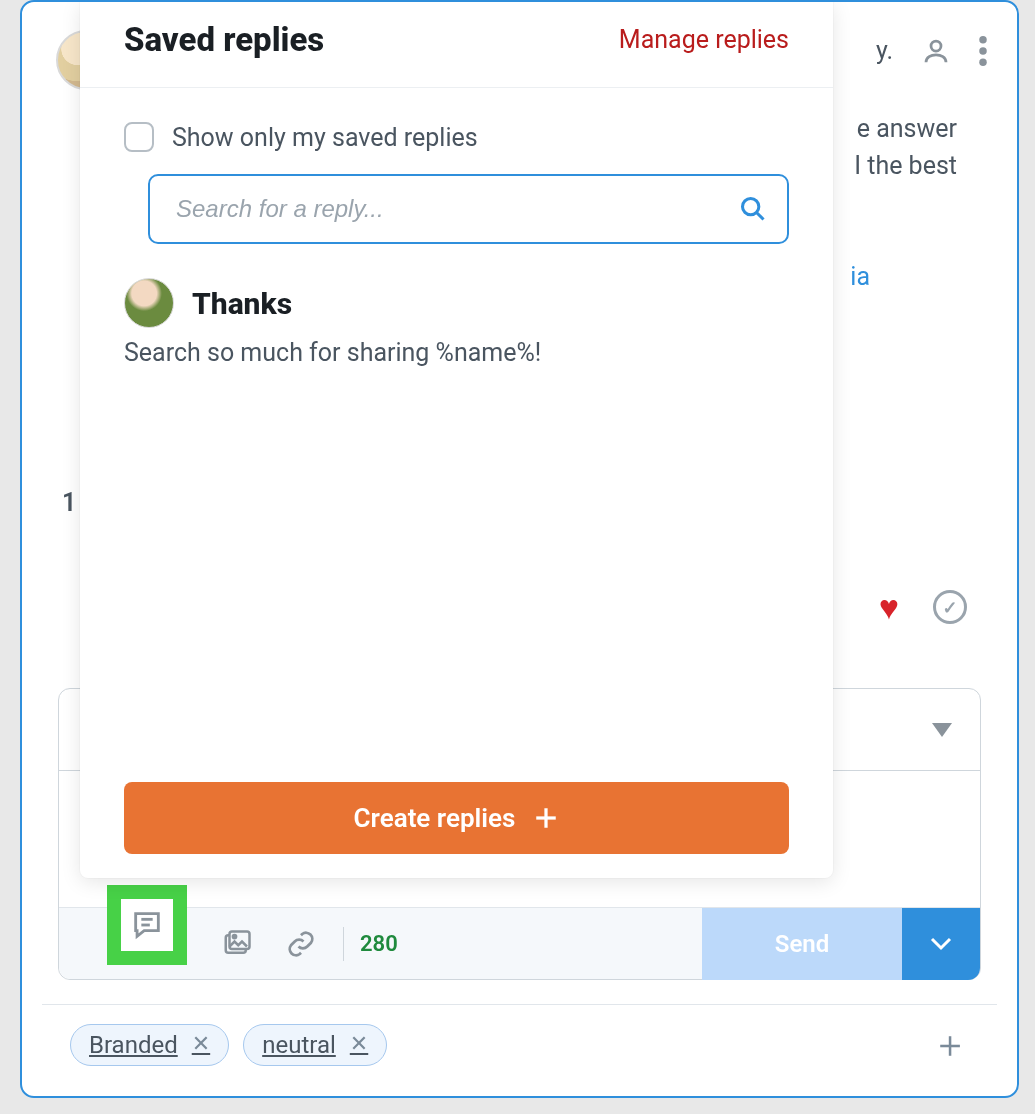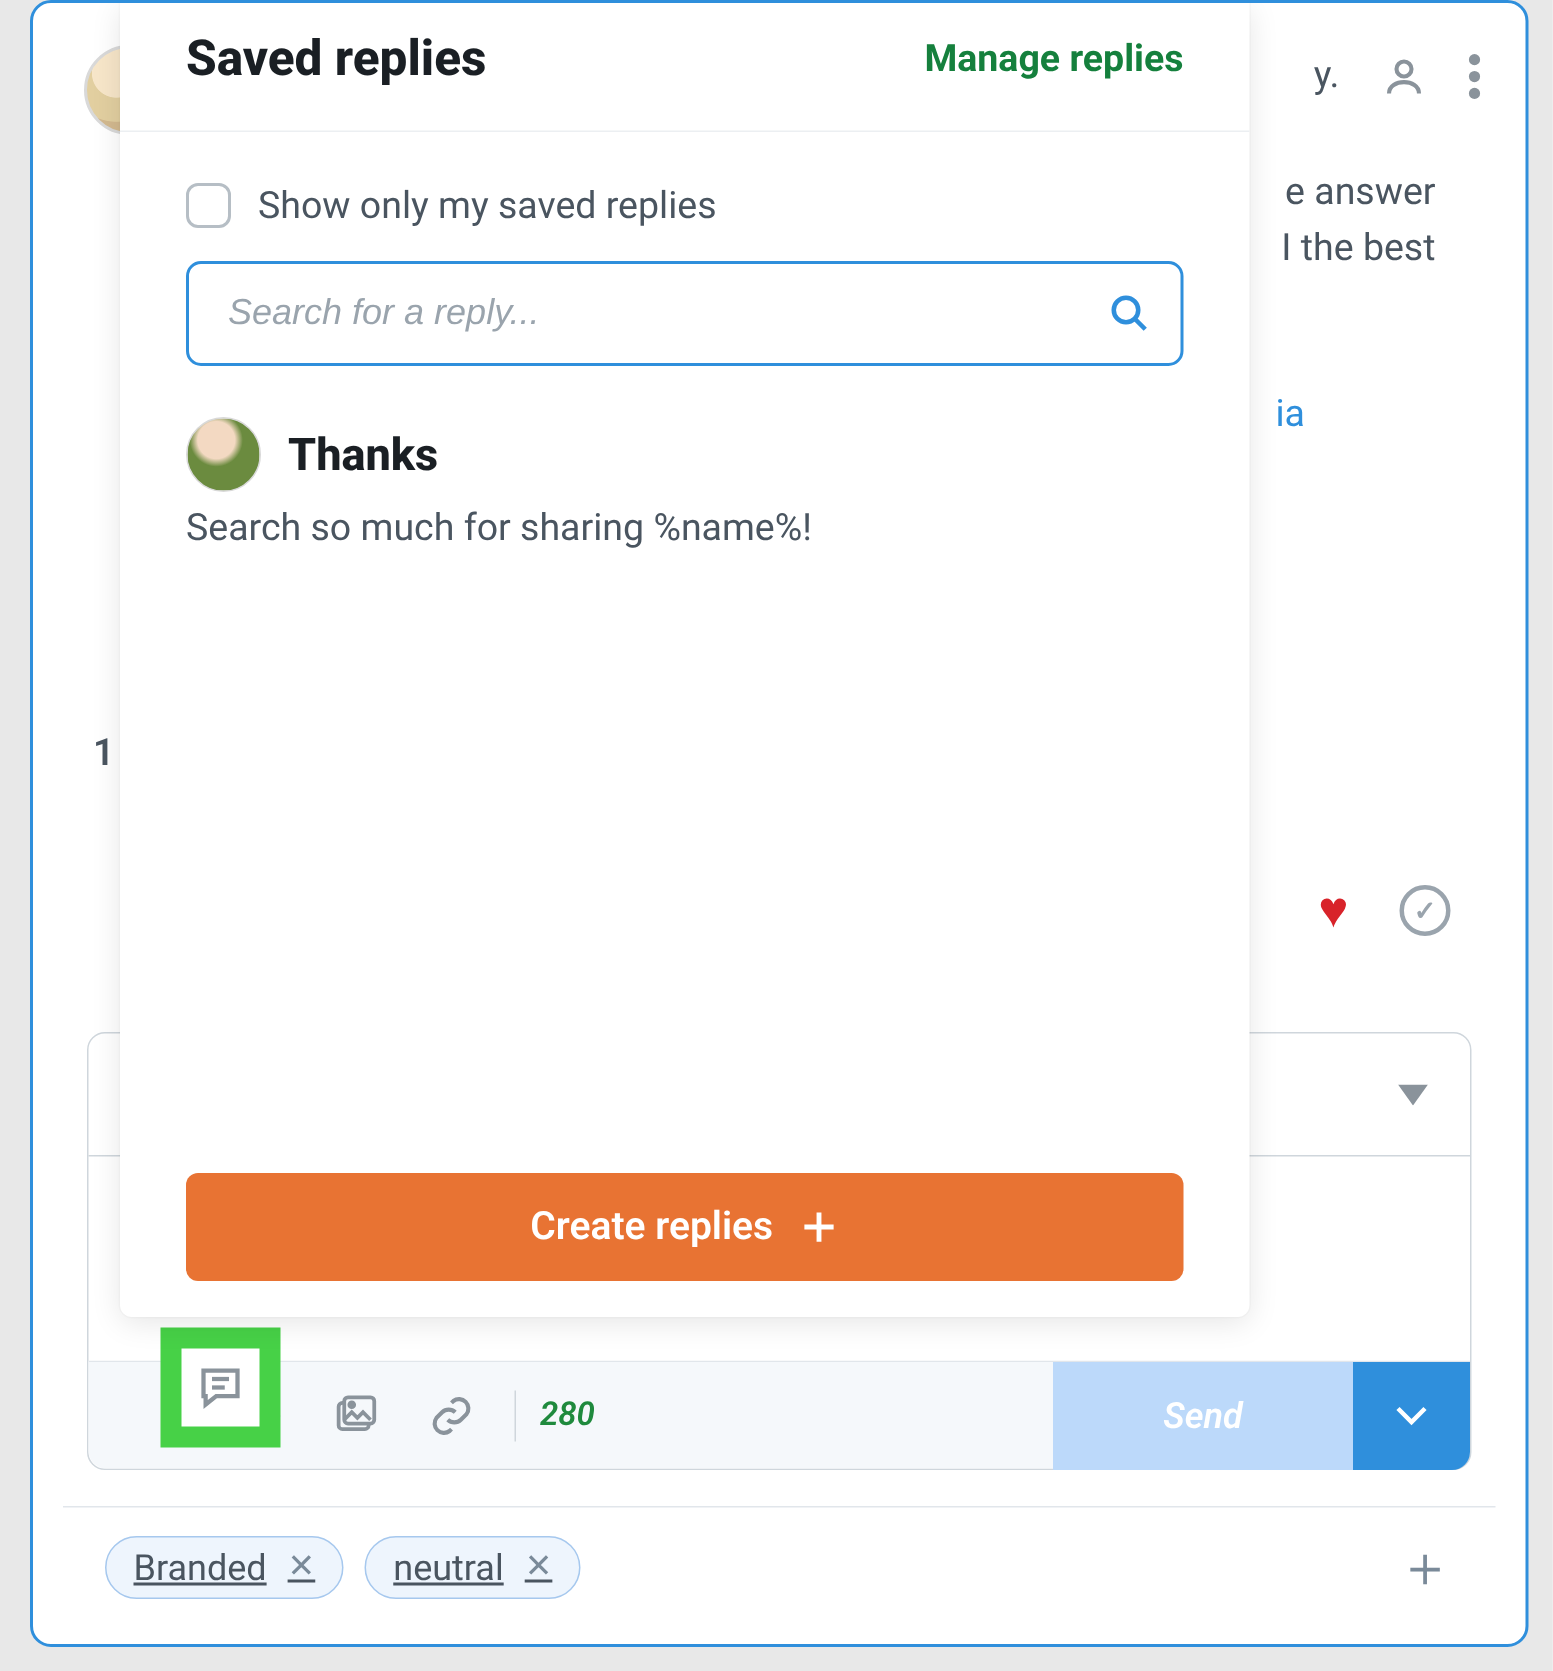--- a/index.html
+++ b/index.html
@@ -14,45 +14,45 @@
   .bg .line3 { top:145px; }
   .bg .hashtag { position:absolute; top:260px; right:147px; color:#2f8fdc; font-size:25px; }
   .bg .left-count { position:absolute; left:40px; top:486px; font-size:25px; color:#4a5560; font-weight:600; }
   .bg .mid-r { position:absolute; right:50px; top:585px; display:flex; align-items:center; gap:34px; }
   .heart { color:#d8232a; font-size:34px; }
   .check-circ { width:34px; height:34px; border:3px solid #9aa4ad; border-radius:50%; display:flex; align-items:center; justify-content:center; color:#9aa4ad; font-size:18px; font-weight:700; }
   
   .compose { position:absolute; left:36px; right:36px; top:686px; height:292px; border:1px solid #cfd6dc; border-radius:12px; background:#fff; }
   .compose .collapse-row { height:82px; border-bottom:1px solid #cfd6dc; display:flex; align-items:center; justify-content:flex-end; padding:0 28px; }
   .compose .tri { color:#8a939b; }
-  .compose .toolbar { position:absolute; left:0; right:0; bottom:0; height:72px; background:#f5f8fb; border-top:1px solid #e1e6eb; display:flex; align-items:center; padding:0 0 0 14px; border-radius:0 0 12px 12px;font-style:italic; }
+  .compose .toolbar { position:absolute; left:0; right:0; bottom:0; height:72px; background:#f5f8fb; border-top:1px solid #e1e6eb; display:flex; align-items:center; padding:0 0 0 14px; border-radius:0 0 12px 12px; }
   .tool-ic { width:44px; height:44px; display:flex; align-items:center; justify-content:center; color:#8a939b; margin:0 10px; }
   .tool-sep { width:1px; height:34px; background:#cfd6dc; margin:0 16px 0 10px; }
   .char-count { color:#1f8a3d; font-size:22px; font-weight:600; }
   .send-wrap { margin-left:auto; display:flex; height:72px;padding-left:48px; }
   .send-btn { background:#bcd9fa; color:#fff; font-size:24px; font-weight:600; width:200px; display:flex; align-items:center; justify-content:center; }
   .send-more { width:78px; background:#2f8fdc; color:#fff; display:flex; align-items:center; justify-content:center; border-radius:0 0 12px 0; }
   .hilite { position:absolute; left:48px; bottom:14px; width:80px; height:80px; background:#47d147; display:flex; align-items:center; justify-content:center; z-index:5; }
   .hilite .inner { width:52px; height:52px; background:#fff; display:flex; align-items:center; justify-content:center; }
   
   .tags-row { position:absolute; left:20px; right:20px; bottom:12px; height:80px; border-top:1px solid #e1e6eb; display:flex; align-items:center; gap:14px; padding:0 28px; }
   .tag-pill { display:inline-flex; align-items:flex-start; gap:14px; padding:6px 18px; border:1.5px solid #a6c8ee; border-radius:999px; background:#eef5fd; font-size:24px; color:#4a5560;text-decoration:underline; }
   .tag-pill .x { color:#7a8a99; font-size:22px; }
   .plus-right { margin-left:auto; color:#7a8a99; font-size:38px; font-weight:300; }
 
   
   .popover { position:absolute; left:58px; top:0; width:753px; height:876px; background:#fff; box-shadow:0 4px 20px rgba(0,0,0,.10), 0 0 0 1px rgba(0,0,0,.02); border-radius:0 0 8px 8px; z-index:50; display:flex; flex-direction:column; }
   .pop-head { display:flex; align-items:center; justify-content:space-between; padding:18px 44px 28px 44px; border-bottom:1px solid #eceff2; }
   .pop-title { font-size:33px; font-weight:800; color:#1a1f24; }
-  .pop-link { font-size:25px; color:#15803d; font-weight:700; }
+  .pop-link { font-size:25px; color:#b91c1c; font-weight:400; }
   .pop-body { padding:24px 44px 0 44px; flex:1; display:flex; flex-direction:column; }
   .check-row { display:flex; align-items:center; gap:18px; margin:10px 0 22px 0; }
   .chk { width:30px; height:30px; border:2.5px solid #b6bec5; border-radius:8px; background:#fff; }
   .chk-label { font-size:25px; color:#4a5560; }
-  .search-wrap { position:relative; }
+  .search-wrap { position:relative;margin-left:24px; }
   .search-input { width:100%; height:70px; border:2px solid #2f8fdc; border-radius:10px; padding:0 64px 0 26px; font-size:24px; color:#4a5560; outline:none; }
   .search-input::placeholder { color:#9aa4ad; font-style:italic; }
   .search-ic { position:absolute; right:22px; top:50%; transform:translateY(-50%); color:#2f8fdc; }
   .reply-item { display:flex; flex-direction:column; gap:10px; margin-top:34px; }
   .reply-head { display:flex; align-items:center; gap:18px; }
   .reply-av { width:50px; height:50px; border-radius:50%; background:radial-gradient(circle at 40% 30%, #f3d9c2 0 28%, #6b8b3f 40% 100%); border:1px solid #d9d9d9; }
   .reply-title { font-size:30px; font-weight:800; color:#1a1f24; }
   .reply-body { font-size:25px; color:#4a5560; }
   .create-btn { margin-top:auto; margin-bottom:24px; height:72px; background:#e87333; color:#fff; font-size:26px; font-weight:600; border-radius:8px; display:flex; align-items:center; justify-content:center; gap:18px; }
   svg { display:block; }

